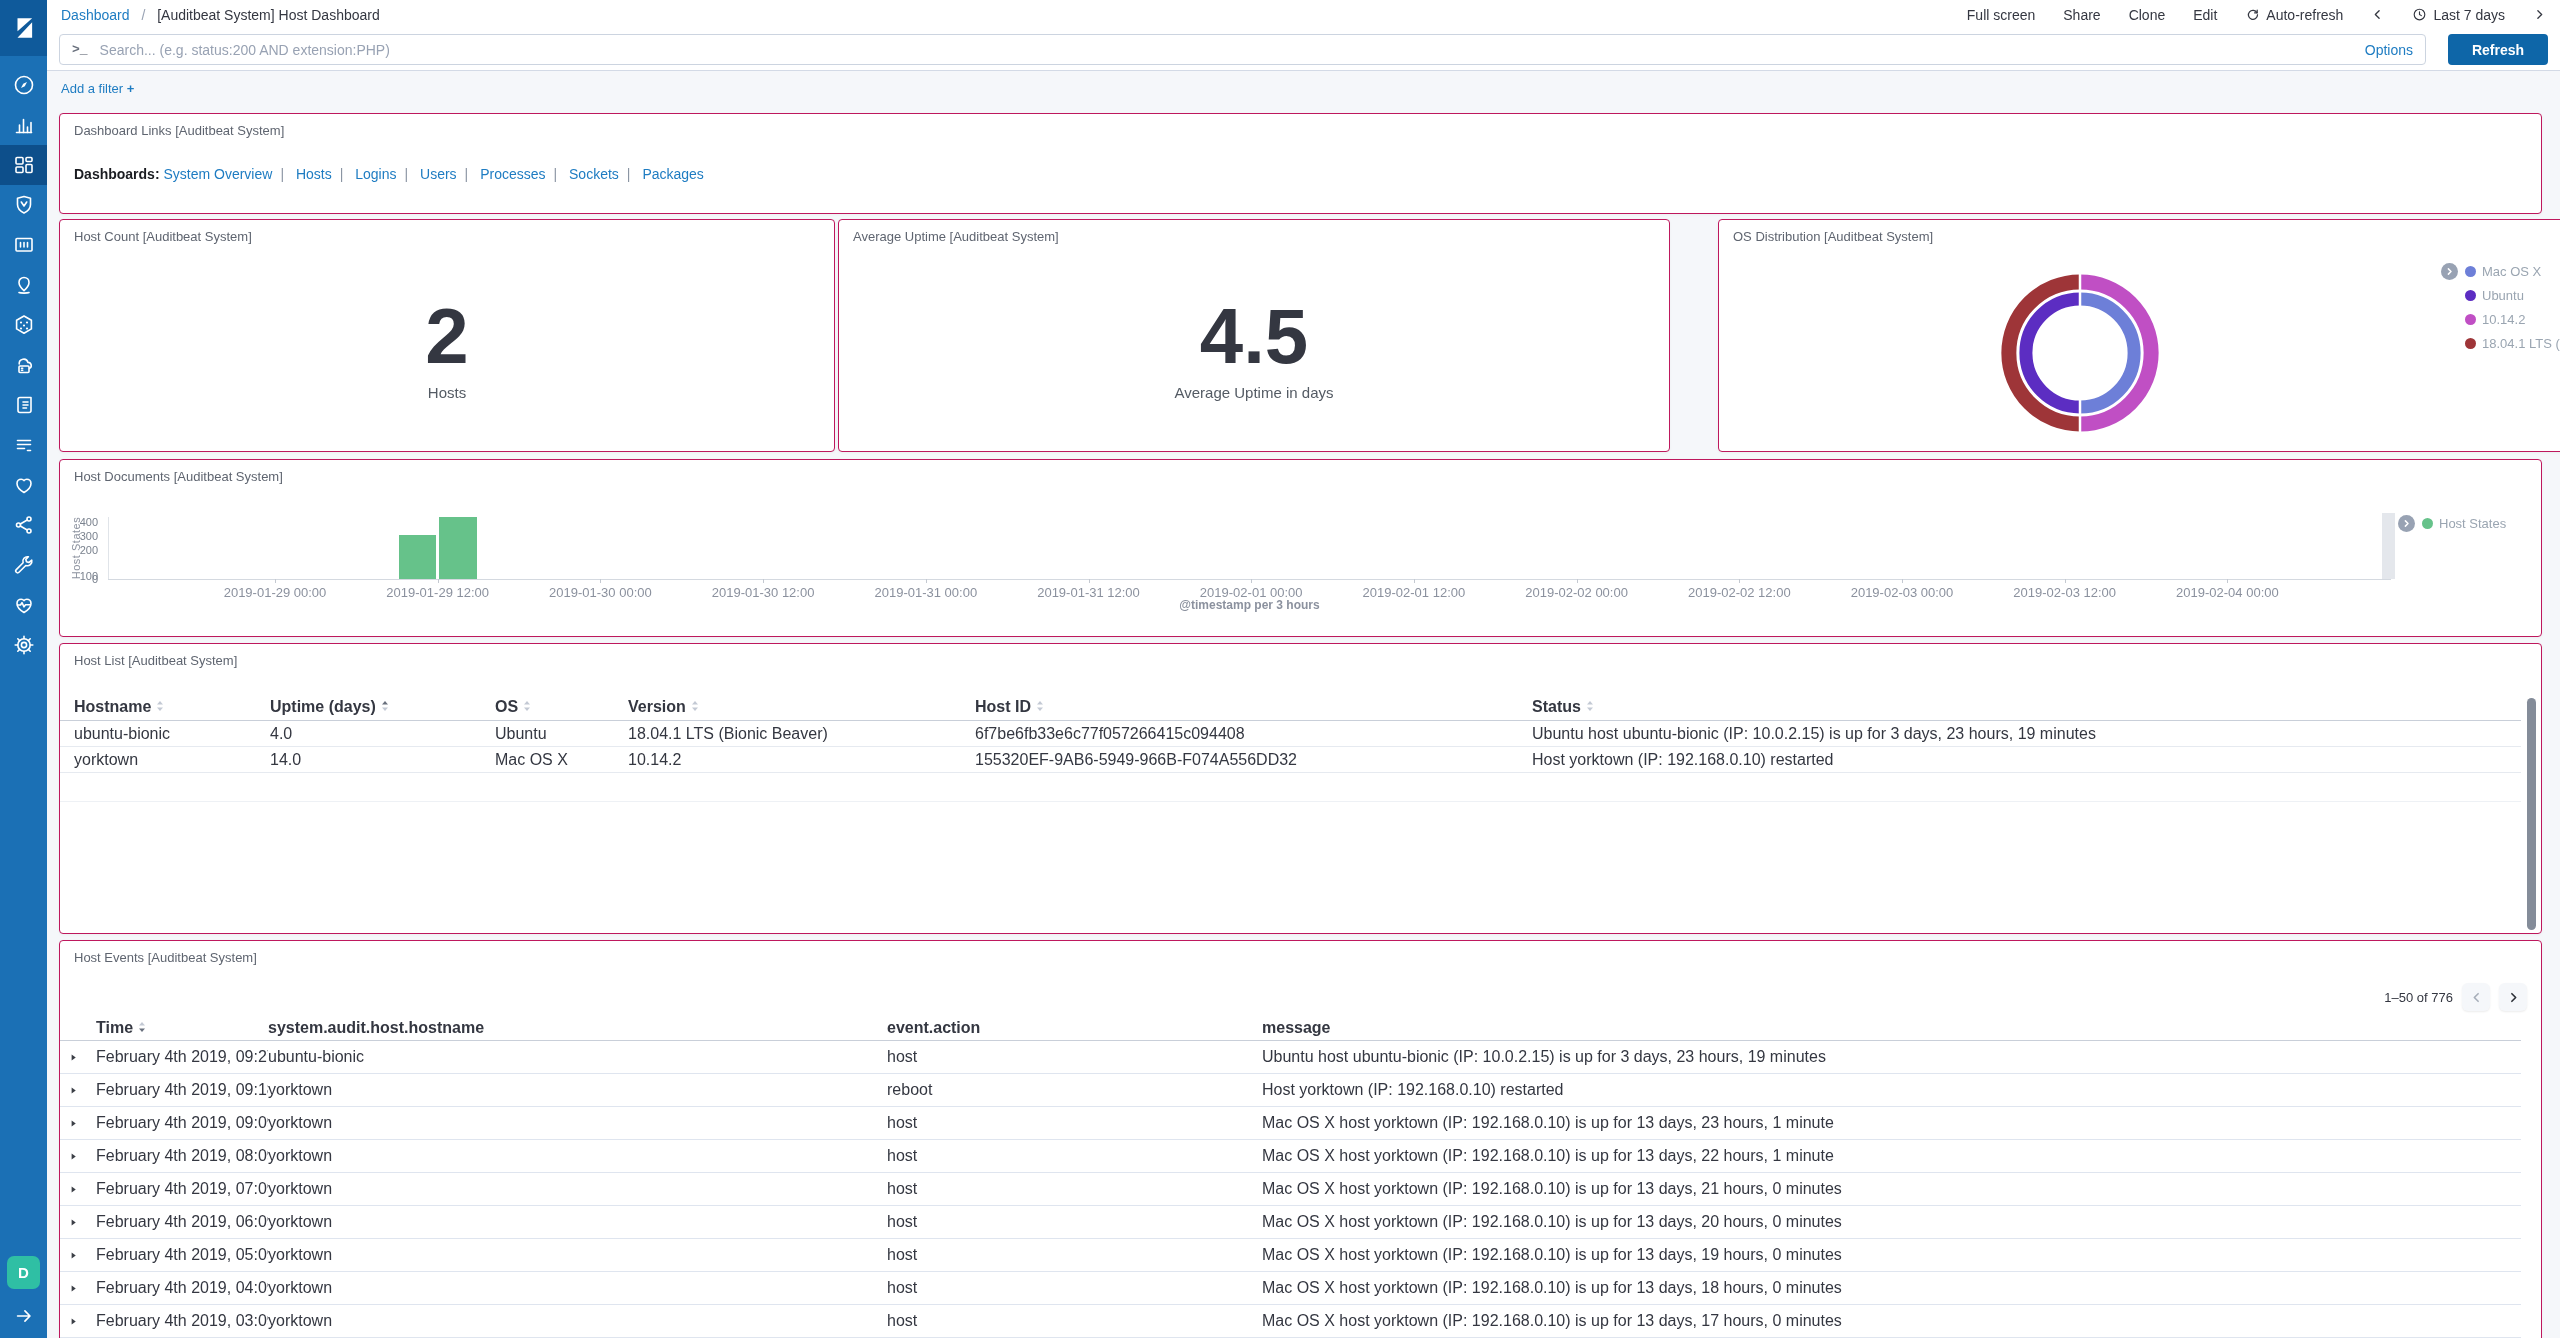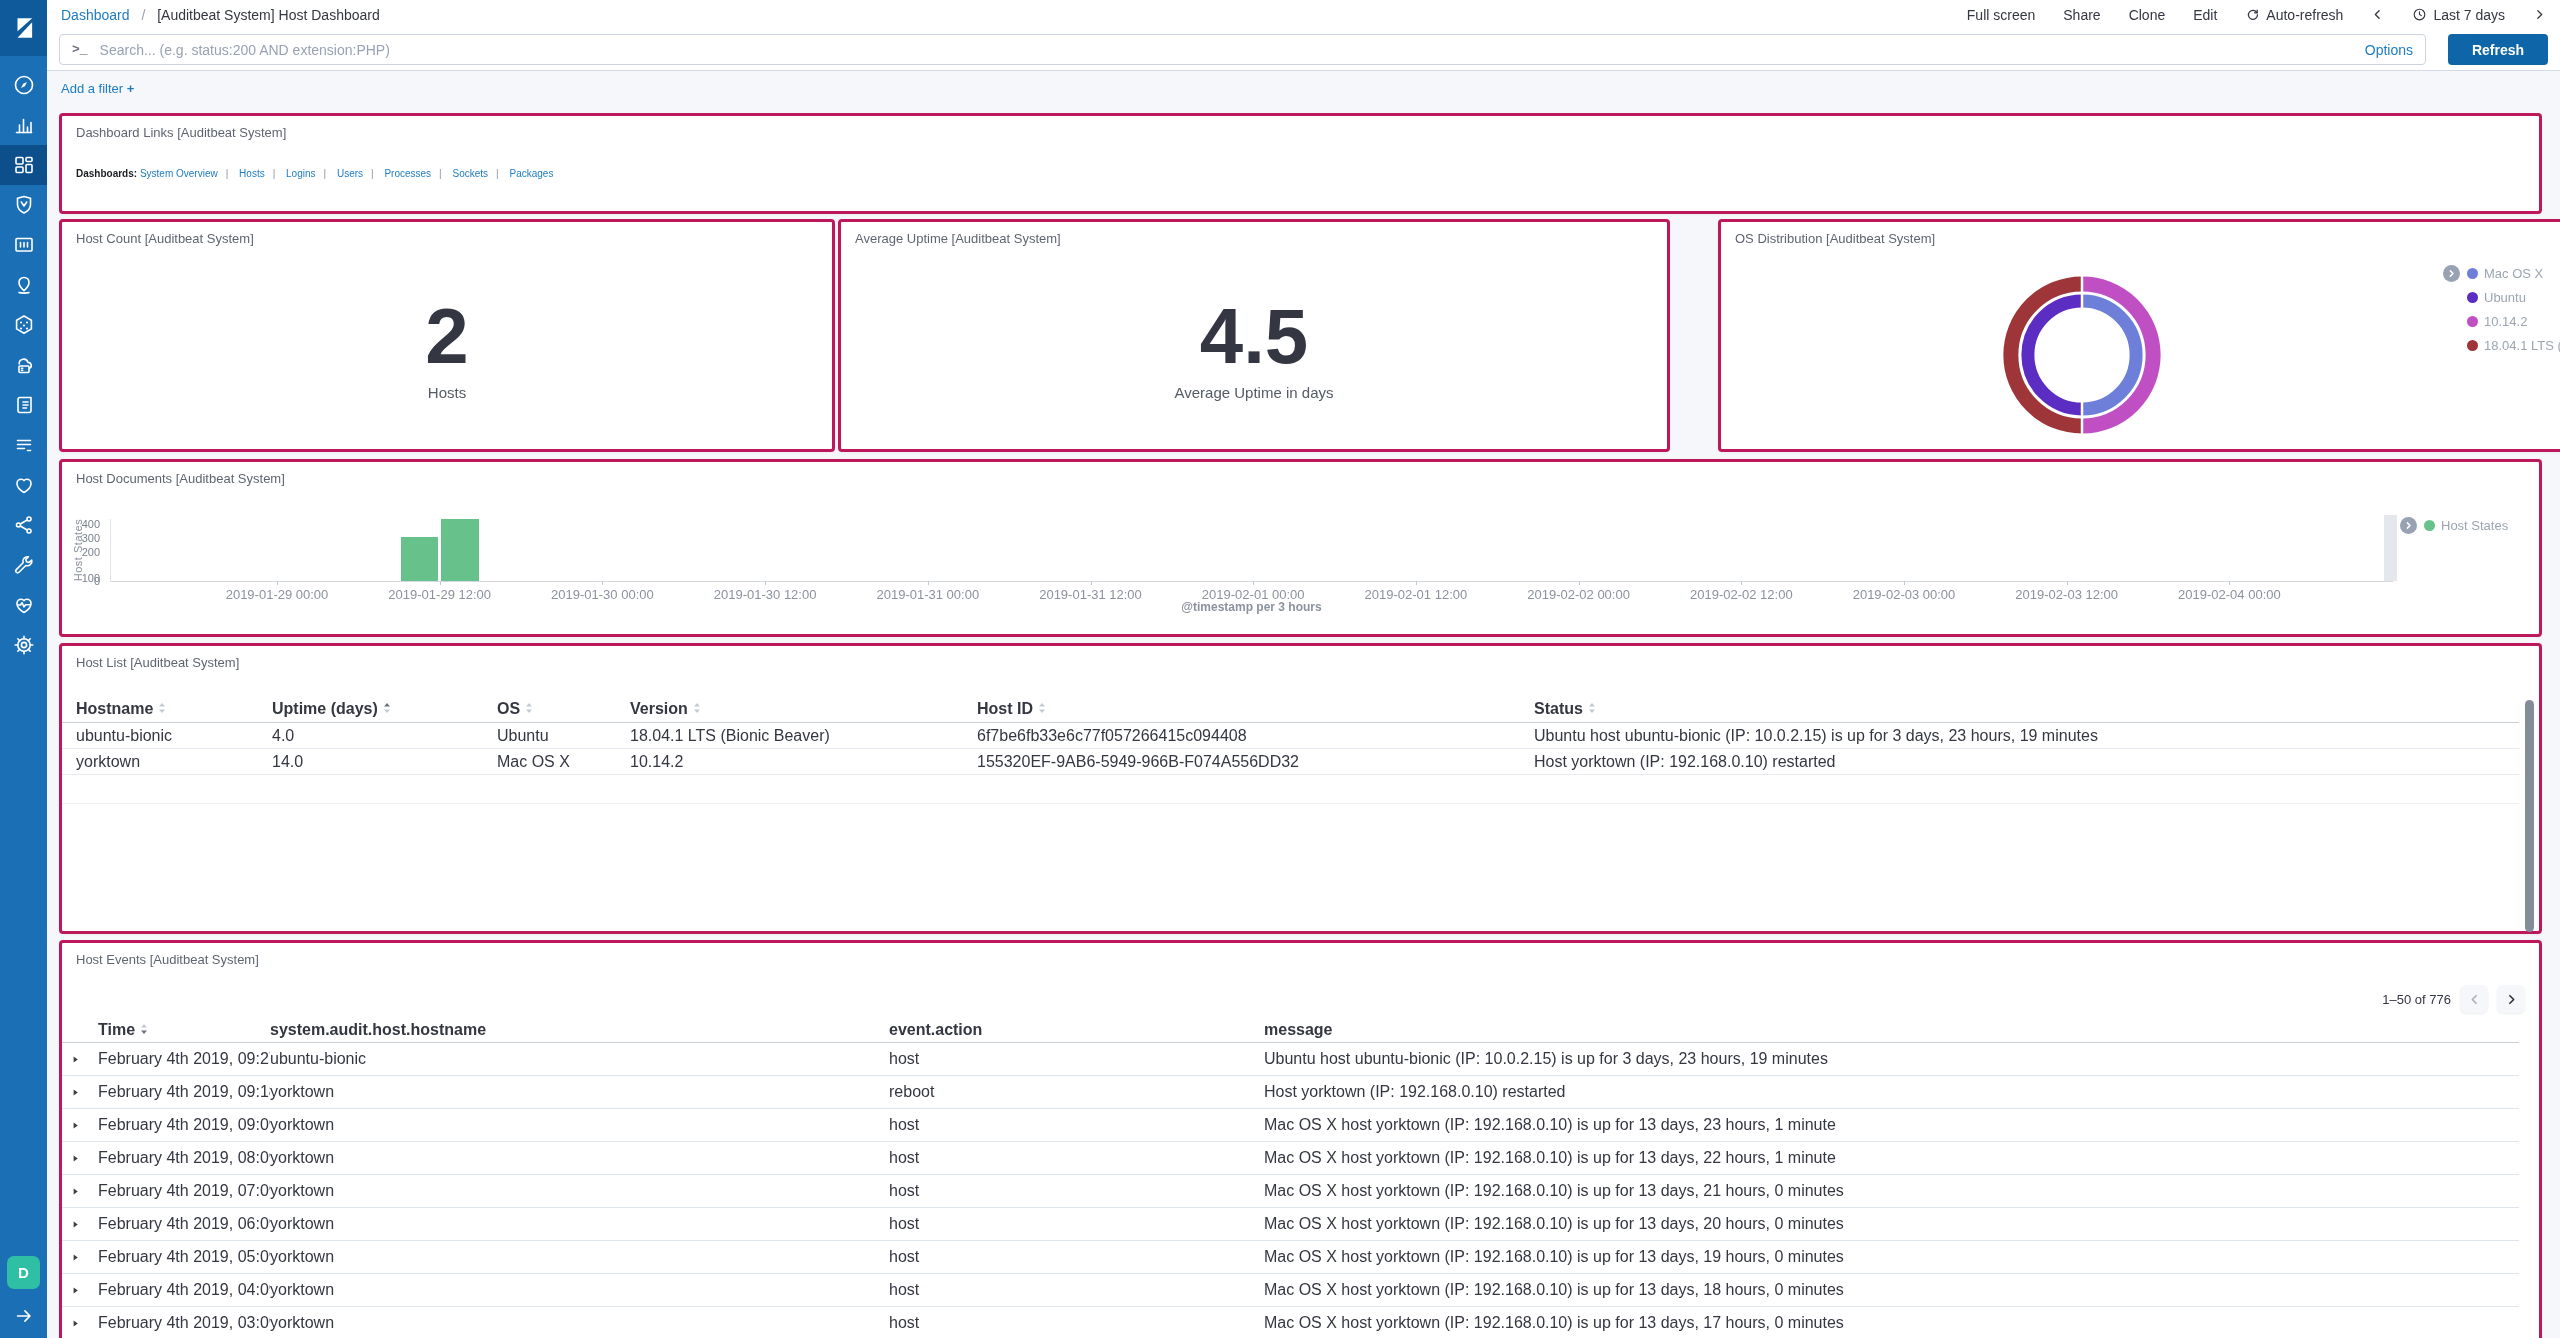--- a/index.html
+++ b/index.html
@@ -34,32 +34,32 @@
   .search-box { flex:1; height:31px; border:1px solid #ccd4e0; border-radius:4px; display:flex; align-items:center; gap:12px; padding:0 12px; cursor:text; }
   .term-icon { font-family:"Liberation Mono","DejaVu Sans Mono",monospace; color:#69707d; font-size:13px; font-weight:bold; }
   .search-placeholder { color:#98a2b3; }
   .options-link { margin-left:auto; color:#1e7cc2; }
   .refresh-btn { width:100px; height:31px; background:#0e66a8; color:#fff; border:none; border-radius:4px; font:inherit; font-weight:700; cursor:pointer; }
 
   .filter-row { height:34px; display:flex; align-items:center; padding:0 14px; font-size:13px; }
   .add-filter { color:#1e7cc2; } .add-filter b { font-weight:900; }
 
   
-  .panel { position:absolute; background:#fff; border:3px solid #be185d; border-radius:4px; box-shadow:0 1px 3px rgba(0,0,0,.04);padding-left:39px; }
+  .panel { position:absolute; background:#fff; border:1px solid #be185d; border-radius:4px; box-shadow:0 1px 3px rgba(0,0,0,.04);padding-left:39px; }
   .panel-title { position:absolute; top:9px; left:14px; font-size:13px; color:#5f6570; white-space:nowrap; }
 
   .p-links  { left:59px; top:113px; width:2483px; height:101px; }
   .p-count  { left:59px; top:219px; width:776px;  height:233px; }
   .p-uptime { left:838px; top:219px; width:832px; height:233px; }
   .p-osdist { left:1674px; top:219px; width:879px; height:233px;margin-left:44px; }
   .p-docs   { left:59px; top:459px; width:2483px; height:178px; }
   .p-list   { left:59px; top:643px; width:2483px; height:291px; }
   .p-events { left:59px; top:940px; width:2483px; height:412px; }
 
-  .links-line { position:absolute; top:52px; left:14px; font-size:10px; }
+  .links-line { position:absolute; top:52px; left:14px; font-size:14px; }
   .links-line b { color:#1a1c21; }
   .dash-link { color:#1e7cc2; }
   .link-sep { color:#8b95a3; margin:0 8px; }
 
   .metric-box { position:absolute; inset:0; display:flex; flex-direction:column; align-items:center; justify-content:center; padding-top:26px; }
   .metric-value { font-size:78px; font-weight:700; color:#343741; line-height:1; }
   .metric-label { font-size:15px; color:#545b64; margin-top:9px; }
 
   .vis-legend { position:absolute; display:flex; gap:7px; font-size:13px; color:#9aa5b1; align-items:flex-start; }
   .legend-toggle { width:17px; height:17px; border-radius:50%; background:#98a2b3; color:#fff; display:flex; align-items:center; justify-content:center; flex:none; cursor:pointer; margin-top:-1px; }

